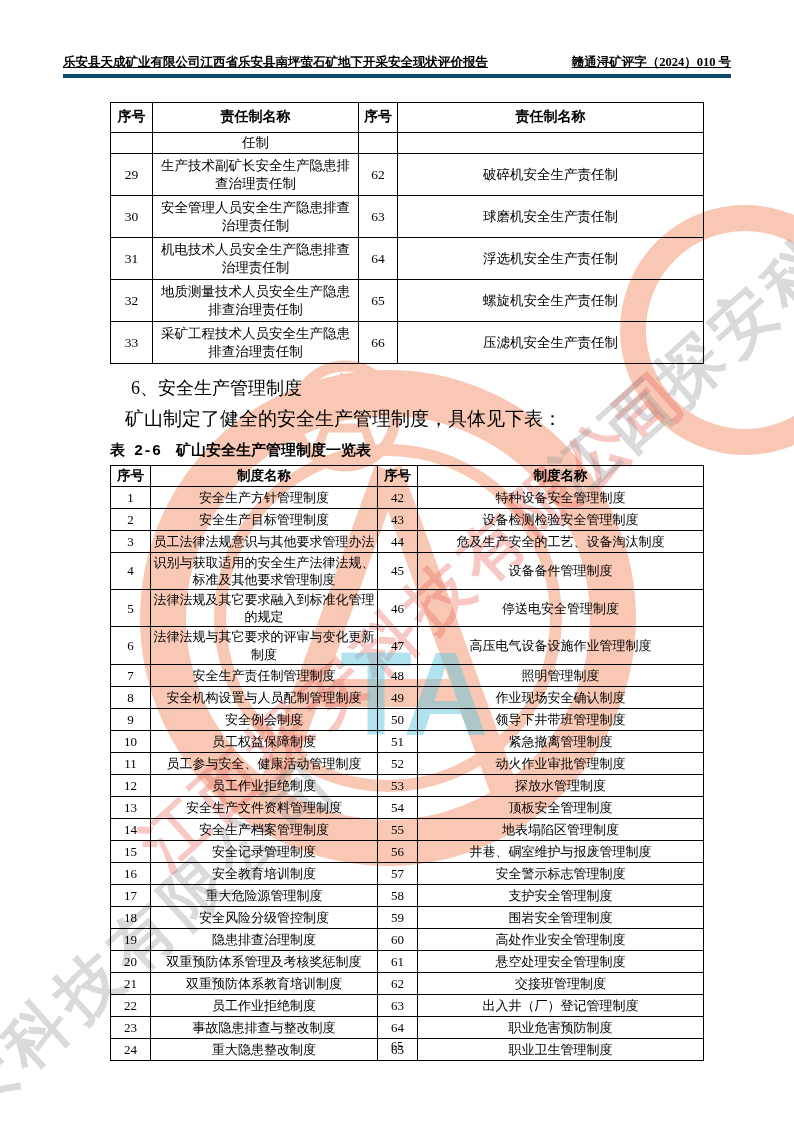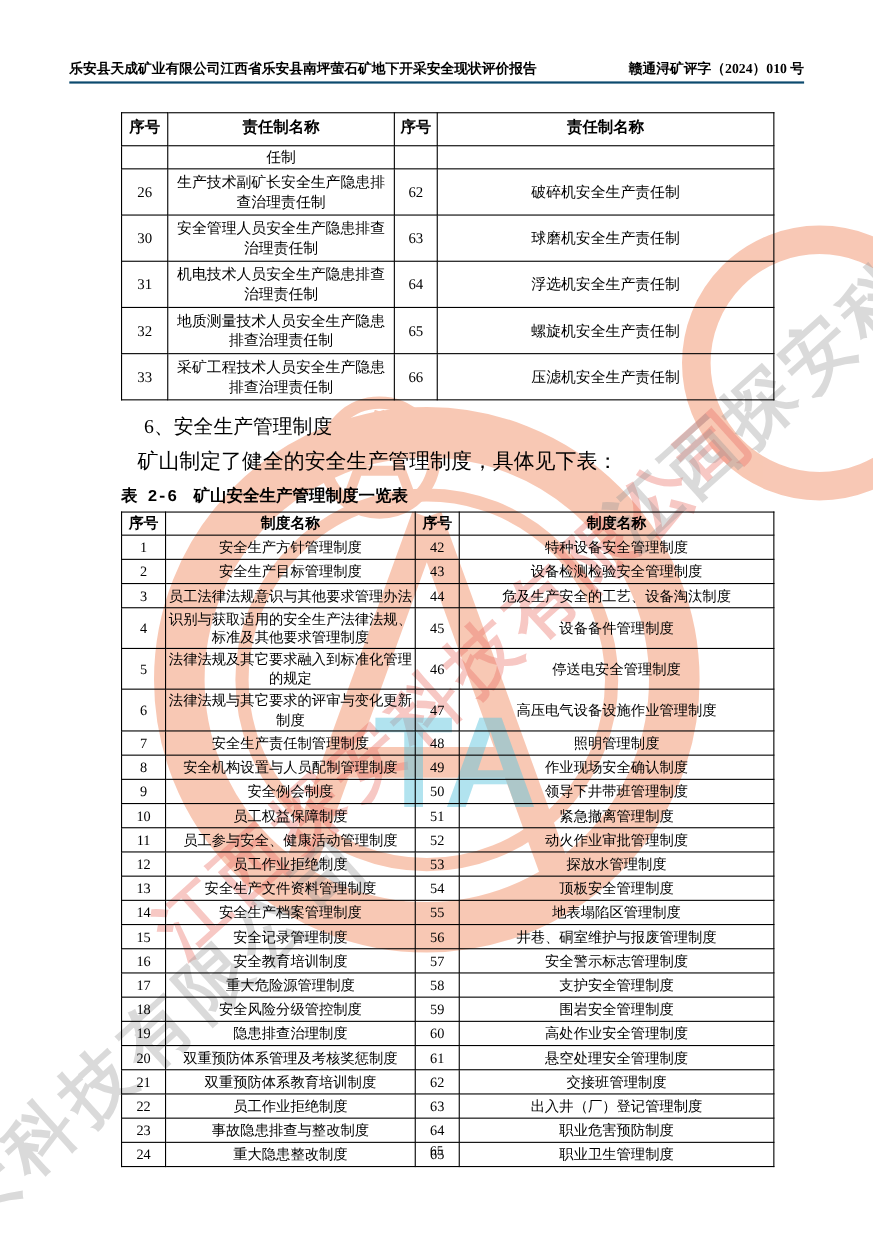--- a/index.html
+++ b/index.html
@@ -6,22 +6,22 @@
   .page{
     position:relative;width:794px;height:1122px;margin:0 auto;
     background:#ffffff;overflow:hidden;
     font-family:"Liberation Serif","DejaVu Serif",serif;
     color:#000;
   }
   
   .hdr{
     position:absolute;top:54px;left:63px;width:668px;
     display:flex;justify-content:space-between;align-items:flex-end;
-    border-bottom:2px solid #0c4a6e;padding-bottom:3px;
-    font-weight:bold;font-size:12.5px;white-space:nowrap;
+    border-bottom:4px solid #0c4a6e;padding-bottom:3px;
+    font-weight:bold;font-size:12.5px;white-space:nowrap;text-decoration:underline;
   }
   
   .content{position:absolute;top:102px;left:110px;width:593px;}
   table{border-collapse:collapse;width:593px;table-layout:fixed;}
   th,td{
     border:1px solid #000;text-align:center;vertical-align:middle;
     padding:1px 2px;line-height:1.32;word-break:break-all;
   }
   th{font-weight:bold;}
   .t1 th{height:27px;font-size:14px;}
@@ -85,21 +85,21 @@
           </tr>
         </thead>
         <tbody>
           <tr class="pre">
             <td></td>
             <td>任制</td>
             <td></td>
             <td></td>
           </tr>
           <tr>
-            <td>26</td>
+            <td>29</td>
             <td>生产技术副矿长安全生产隐患排查治理责任制</td>
             <td>62</td>
             <td>破碎机安全生产责任制</td>
           </tr>
           <tr>
             <td>30</td>
             <td>安全管理人员安全生产隐患排查治理责任制</td>
             <td>63</td>
             <td>球磨机安全生产责任制</td>
           </tr>

